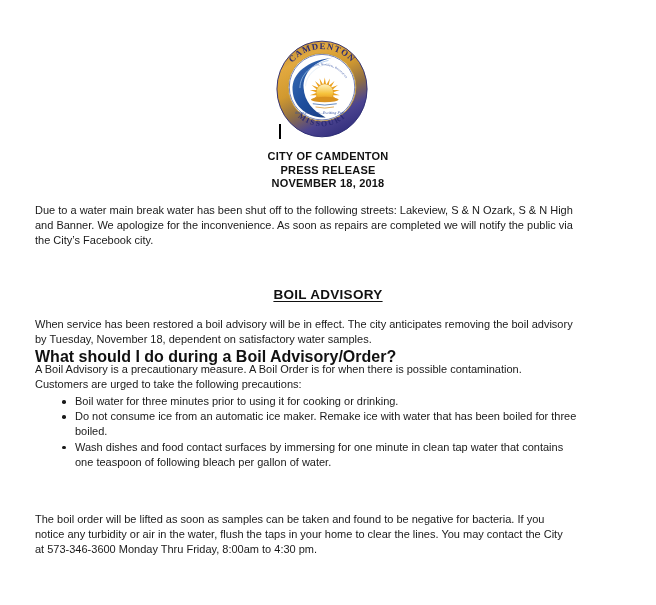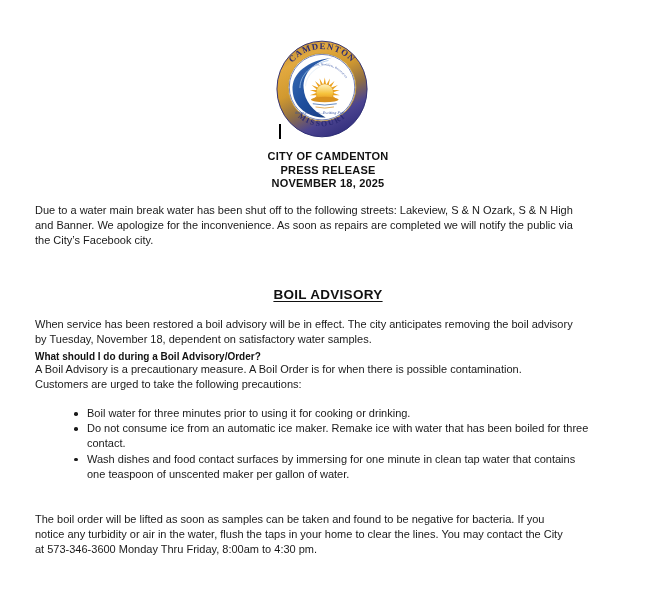--- a/index.html
+++ b/index.html
@@ -40,28 +40,28 @@
 
   .advisory-heading {
     position: absolute; top: 287px; left: 0; width: 656px; margin: 0;
     text-align: center; font-size: 13.5px; font-weight: bold;
     text-decoration: underline; text-underline-offset: 2px;
     letter-spacing: 0.3px; color: #111111;
   }
 
   .question {
     position: absolute; top: 349px; left: 35px; width: 590px; margin: 0;
-    font-size: 10px; font-weight: bold; line-height: 15px; color: #111111;
+    font-size: 16px; font-weight: bold; line-height: 15px; color: #111111;
   }
 
   .explanation { top: 362px; }
 
   .bullets {
     position: absolute; left: 35px; top: 394px; width: 590px;
-    margin: 12px; padding: 0; list-style: none;
+    margin: 0; padding: 0; list-style: none;
     font-size: 11px; line-height: 15.2px; color: #1a1a1a;
   }
   .bullets li { position: relative; padding-left: 40px; }
   .bullets li::before {
     content: ""; position: absolute; left: 27px; top: 6px;
     width: 3.5px; height: 3.5px; border-radius: 50%; background: #1a1a1a;
   }
   .bullets .line { white-space: nowrap; }
 </style>
 </head>
@@ -139,21 +139,21 @@
       </text>
       <text x="50" y="80.5" font-family="DejaVu Serif, serif" font-style="italic" font-size="3.6" fill="#2b4a9e" text-anchor="middle">Strong History...Exciting Future</text>
     </svg>
   </div>
 
   <div class="caret"></div>
 
   <header class="title-block">
     <div>CITY OF CAMDENTON</div>
     <div>PRESS RELEASE</div>
-    <div>NOVEMBER 18, 2025</div>
+    <div>NOVEMBER 18, 2018</div>
   </header>
 
   <div class="para intro">
     <div class="line">Due to a water main break water has been shut off to the following streets: Lakeview, S &amp; N Ozark, S &amp; N High</div>
     <div class="line">and Banner. We apologize for the inconvenience. As soon as repairs are completed we will notify the public via</div>
     <div class="line">the City’s Facebook city.</div>
   </div>
 
   <h2 class="advisory-heading">BOIL ADVISORY</h2>
 
@@ -168,25 +168,25 @@
     <div class="line">A Boil Advisory is a precautionary measure. A Boil Order is for when there is possible contamination.</div>
     <div class="line">Customers are urged to take the following precautions:</div>
   </div>
 
   <ul class="bullets">
     <li>
       <div class="line">Boil water for three minutes prior to using it for cooking or drinking.</div>
     </li>
     <li>
       <div class="line">Do not consume ice from an automatic ice maker. Remake ice with water that has been boiled for three</div>
-      <div class="line">contact.</div>
+      <div class="line">boiled.</div>
     </li>
     <li>
       <div class="line">Wash dishes and food contact surfaces by immersing for one minute in clean tap water that contains</div>
-      <div class="line">one teaspoon of unscented maker per gallon of water.</div>
+      <div class="line">one teaspoon of following bleach per gallon of water.</div>
     </li>
   </ul>
 
   <div class="para closing">
     <div class="line">The boil order will be lifted as soon as samples can be taken and found to be negative for bacteria. If you</div>
     <div class="line">notice any turbidity or air in the water, flush the taps in your home to clear the lines. You may contact the City</div>
     <div class="line">at 573-346-3600 Monday Thru Friday, 8:00am to 4:30 pm.</div>
   </div>
 
 </div>

